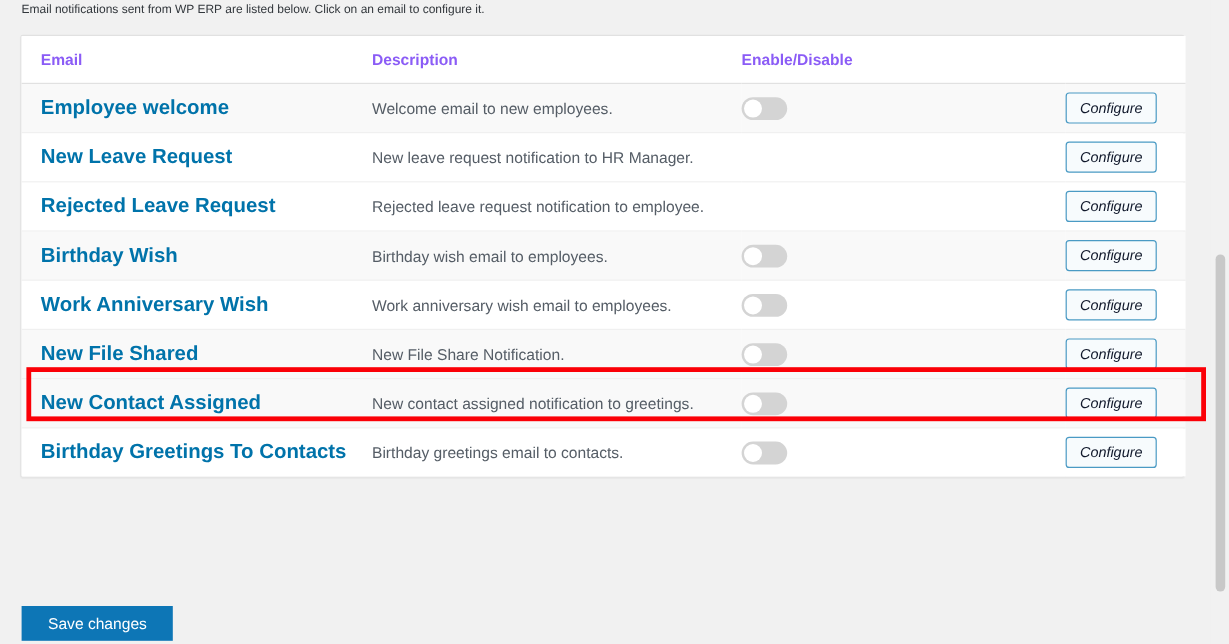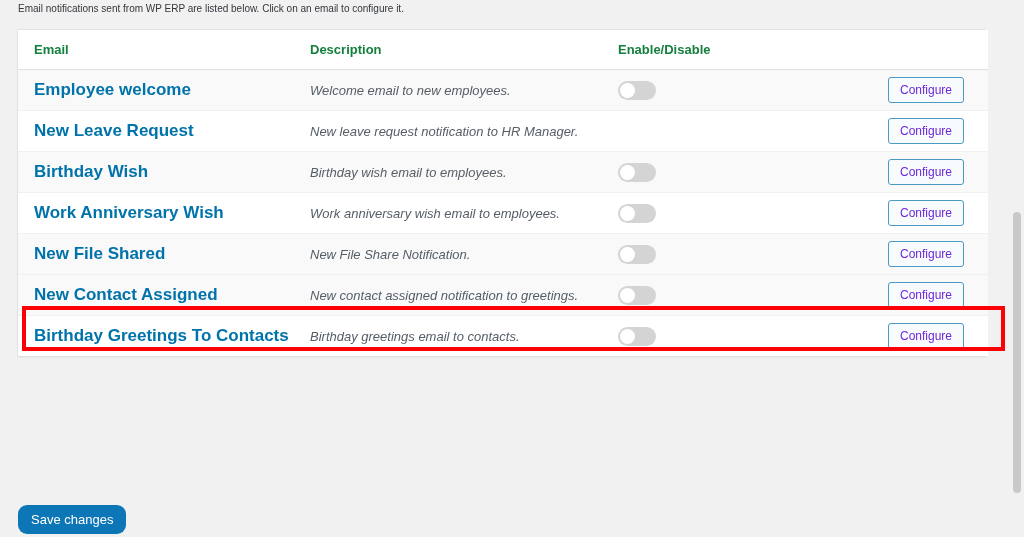--- a/index.html
+++ b/index.html
@@ -41,21 +41,21 @@
   }
   table.email-table {
     width: 100%;
     border-collapse: collapse;
     table-layout: fixed;
   }
   table.email-table th {
     text-align: left;
     font-size: 13px;
     font-weight: bold;
-    color: #15803d;
+    color: #8b5cf6;
     padding: 12px 0 12px 0;
     border-bottom: 1px solid #e1e1e1;
     background: #ffffff;
   }
   table.email-table td {
     padding: 0;
     height: 40px;
     vertical-align: middle;
     border-bottom: 1px solid #f0f0f0;
     background: transparent;
@@ -72,21 +72,20 @@
   .email-link {
     color: #0073aa;
     font-weight: bold;
     font-size: 17px;
     text-decoration: none;
     cursor: pointer;
   }
   .desc-text {
     color: #555d66;
     font-size: 13px;
-    font-style: italic;
   }
 
   
   .toggle-switch {
     width: 38px;
     height: 19px;
     border-radius: 10px;
     background: #d4d4d4;
     position: relative;
     display: inline-block;
@@ -101,27 +100,28 @@
     height: 15px;
     border-radius: 50%;
     background: #ffffff;
   }
 
   
   .configure-btn {
     display: inline-block;
     font-family: "Liberation Sans", sans-serif;
     font-size: 12px;
-    color: #6d28d9;
+    color: #0f172a;
     background: #f7fbfd;
     border: 1px solid #4a9ac4;
     border-radius: 3px;
     padding: 4px 11px;
     cursor: pointer;
     line-height: 16px;
+    font-style: italic;
   }
 
   
   #highlight-box {
     position: absolute;
     left: 22px;
     top: 306px;
     width: 983px;
     height: 45px;
     border: 4px solid #fb0007;
@@ -133,22 +133,22 @@
   
   #save-changes-button {
     position: absolute;
     left: 18px;
     top: 505px;
     background: #0d76b6;
     color: #ffffff;
     font-size: 13px;
     font-family: "Liberation Sans", sans-serif;
     border: none;
-    border-radius: 9px;
-    padding: 7px 13px;
+    border-radius: 0;
+    padding: 7px 22px;
     cursor: pointer;
     line-height: 15px;
   }
 
   
   #page-scrollbar-track {
     position: absolute;
     right: 0px;
     top: 0px;
     width: 15px;
@@ -186,20 +186,26 @@
           <td class="col-desc"><span class="desc-text">Welcome email to new employees.</span></td>
           <td class="col-toggle"><div class="toggle-switch"><div class="knob"></div></div></td>
           <td class="col-action"><button class="configure-btn">Configure</button></td>
         </tr>
         <tr class="even">
           <td class="col-email"><a class="email-link">New Leave Request</a></td>
           <td class="col-desc"><span class="desc-text">New leave request notification to HR Manager.</span></td>
           <td class="col-toggle"></td>
           <td class="col-action"><button class="configure-btn">Configure</button></td>
         </tr>
+        <tr class="even">
+          <td class="col-email"><a class="email-link">Rejected Leave Request</a></td>
+          <td class="col-desc"><span class="desc-text">Rejected leave request notification to employee.</span></td>
+          <td class="col-toggle"></td>
+          <td class="col-action"><button class="configure-btn">Configure</button></td>
+        </tr>
         <tr class="odd">
           <td class="col-email"><a class="email-link">Birthday Wish</a></td>
           <td class="col-desc"><span class="desc-text">Birthday wish email to employees.</span></td>
           <td class="col-toggle"><div class="toggle-switch"><div class="knob"></div></div></td>
           <td class="col-action"><button class="configure-btn">Configure</button></td>
         </tr>
         <tr class="even">
           <td class="col-email"><a class="email-link">Work Anniversary Wish</a></td>
           <td class="col-desc"><span class="desc-text">Work anniversary wish email to employees.</span></td>
           <td class="col-toggle"><div class="toggle-switch"><div class="knob"></div></div></td>

